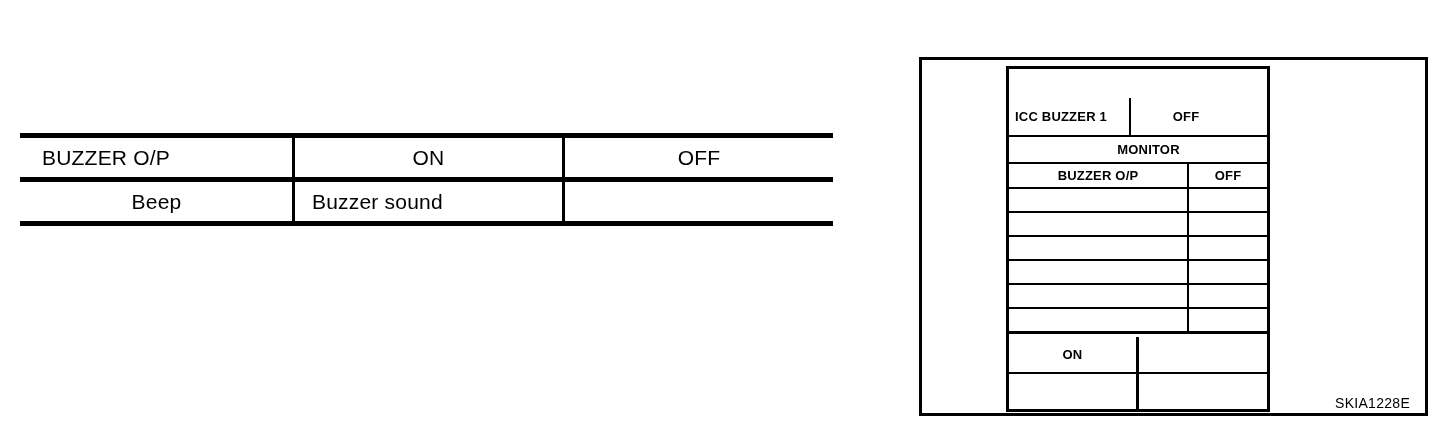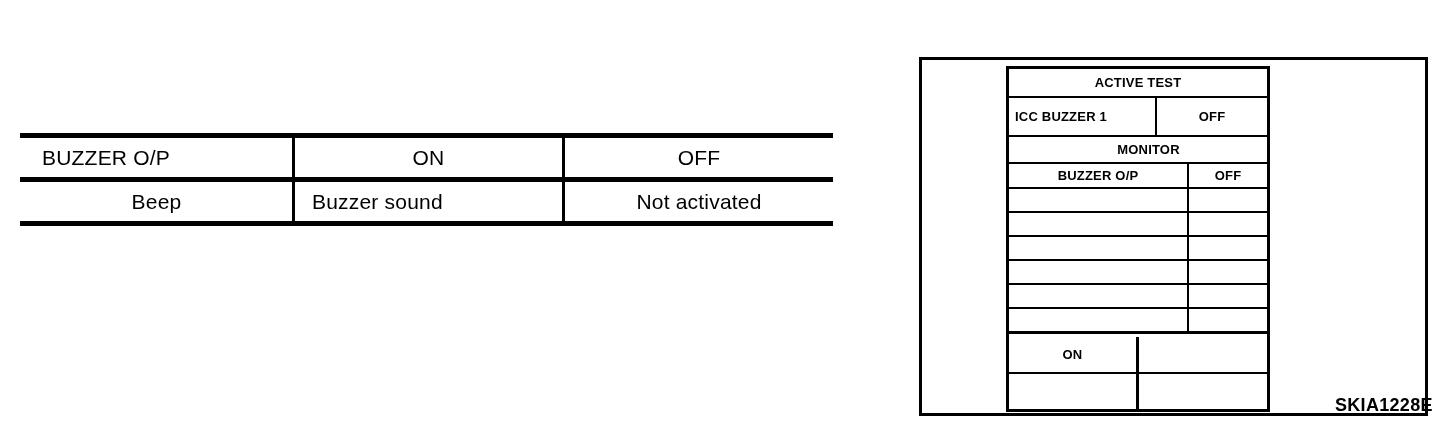--- a/index.html
+++ b/index.html
@@ -137,21 +137,21 @@
   }
   #cs-row-title .cs-cell { width: 100%; }
 
   
   #cs-row-item {
     top: 29px;
     height: 39px;
     border-bottom: 2px solid #000000;
   }
   #cs-cell-item-name {
-    width: 148px;
+    width: 122px;
     justify-content: flex-start;
     padding-left: 6px;
     border-right: 2px solid #000000;
   }
   #cs-cell-item-value { width: 110px; }
 
   
   #cs-row-monitor {
     top: 68px;
     height: 27px;
@@ -204,22 +204,22 @@
     width: 130px;
     border-right: 3px solid #000000;
   }
   .cs-btn-right { width: 128px; }
 
   
   #figure-code {
     position: absolute;
     left: 1335px;
     top: 395px;
-    font-size: 18px;
-    font-weight: bold;
+    font-size: 14px;
+    font-weight: normal;
     letter-spacing: 0.3px;
     white-space: nowrap;
   }
 </style>
 </head>
 <body>
 
 <div id="left-table">
 
   <div class="lt-rule" id="lt-rule-top"></div>
@@ -231,33 +231,29 @@
 
   <div class="lt-row" id="lt-row-header">
     <div class="lt-cell lt-cell-label">BUZZER O/P</div>
     <div class="lt-cell lt-cell-mid">ON</div>
     <div class="lt-cell lt-cell-right">OFF</div>
   </div>
 
   <div class="lt-row" id="lt-row-value">
     <div class="lt-cell lt-cell-mid">Beep</div>
     <div class="lt-cell lt-cell-label">Buzzer sound</div>
-    <div class="lt-cell lt-cell-right">Not activated</div>
   </div>
 
 </div>
 
 <div id="right-panel">
 
   <div id="consult-screen">
     <div class="cs-inner">
 
-      <div class="cs-band" id="cs-row-title">
-        <div class="cs-cell">ACTIVE TEST</div>
-      </div>
 
       <div class="cs-band" id="cs-row-item">
         <div class="cs-cell" id="cs-cell-item-name">ICC BUZZER 1</div>
         <div class="cs-cell" id="cs-cell-item-value">OFF</div>
       </div>
 
       <div class="cs-band" id="cs-row-monitor">
         <div class="cs-cell">MONITOR</div>
       </div>
 

